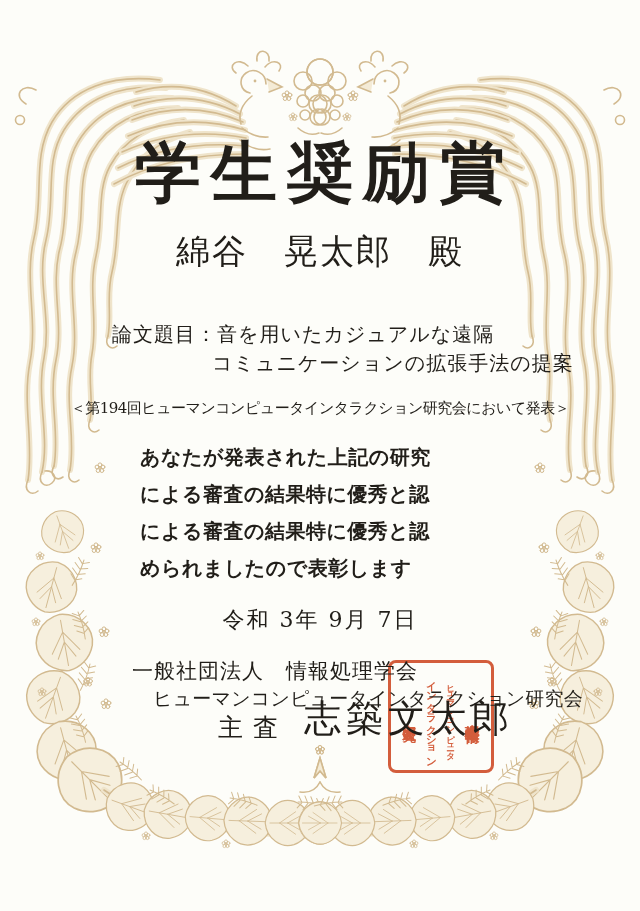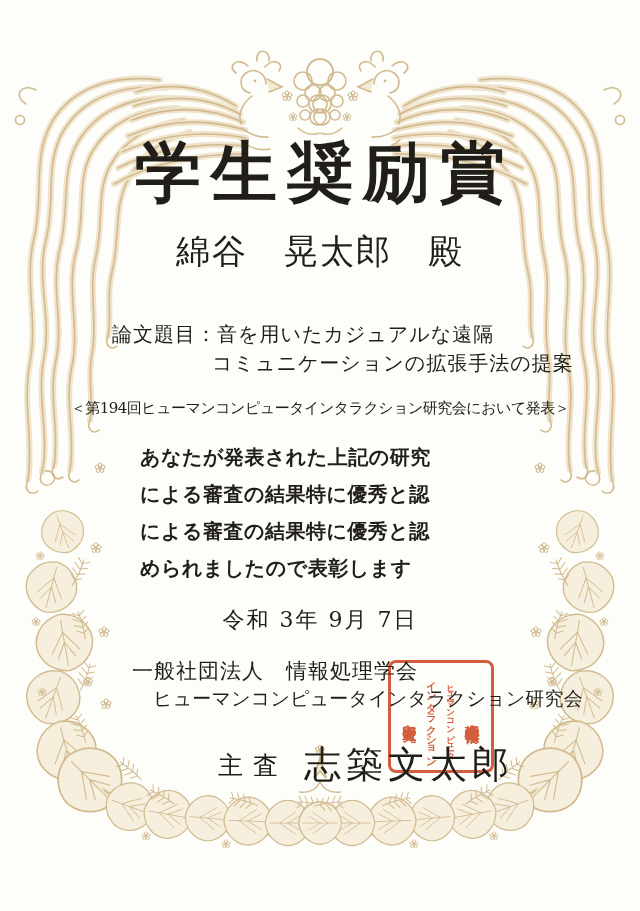--- a/index.html
+++ b/index.html
@@ -16,21 +16,21 @@
 
   .title{top:136px; font-size:66px; letter-spacing:10px; text-indent:10px; font-weight:600; line-height:1.1;}
   .recipient{top:229px; font-size:34px; letter-spacing:2px;}
   .paper1{left:112px; top:321px; font-size:20px; letter-spacing:1px;}
   .paper2{left:212px; top:350px; font-size:20px; letter-spacing:1px;}
   .presented{top:399px; font-size:15px; letter-spacing:-0.5px;}
   .body-text{left:140px; top:439px; font-size:20px; line-height:37px; letter-spacing:0.5px;font-weight:bold;}
   .date{top:605px; font-size:22px; letter-spacing:2px;}
   .org1{left:132px; top:657px; font-size:21px; letter-spacing:1px; z-index:3;}
   .org2{left:111px; top:686px; font-size:19px; letter-spacing:0.2px; z-index:3;margin-left:42px;}
-  .signature{left:218px; top:740px; display:flex; align-items:center; z-index:3;}
+  .signature{left:218px; top:694px; display:flex; align-items:flex-end; z-index:3;}
   .signer-role{font-size:25px; letter-spacing:10px;}
   .signer-name{font-size:37px; letter-spacing:5px; margin-left:16px; font-weight:400;}
 
   .seal{
     left:388px; top:660px; width:106px; height:113px;
     border:3.5px solid var(--seal-red,#d0502c); border-radius:8px;
     box-sizing:border-box; z-index:2;
     display:flex; flex-direction:row-reverse; justify-content:space-evenly; align-items:center;
     padding:4px 2px; color:var(--seal-red,#d0502c); opacity:.92;
     background:transparent;

